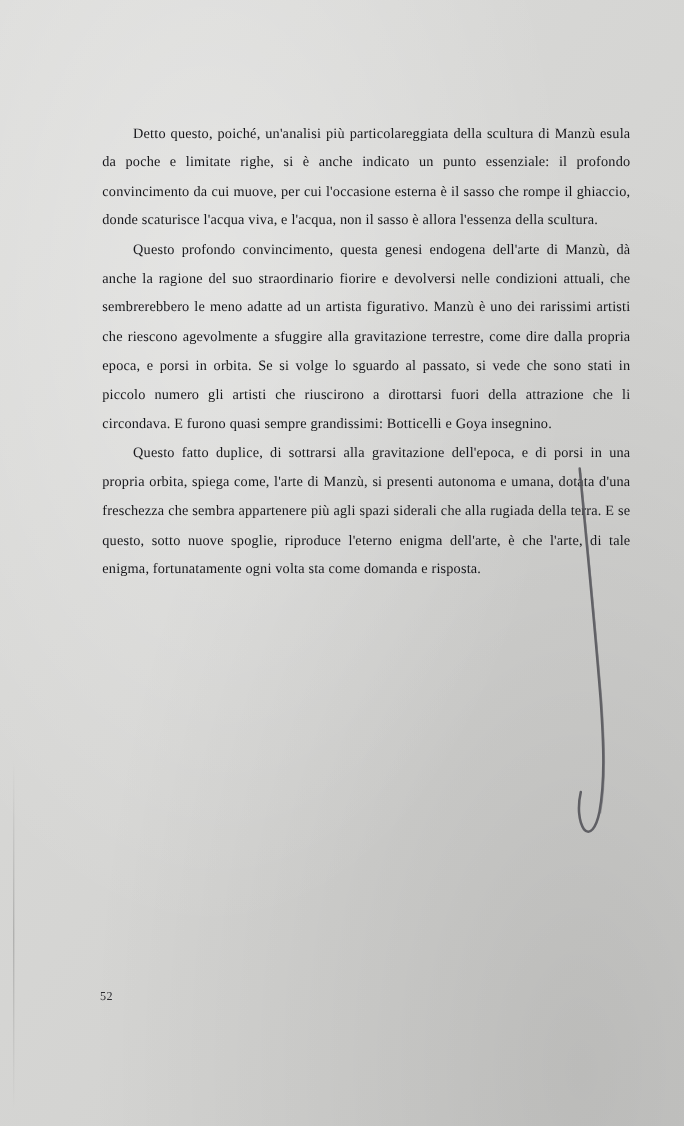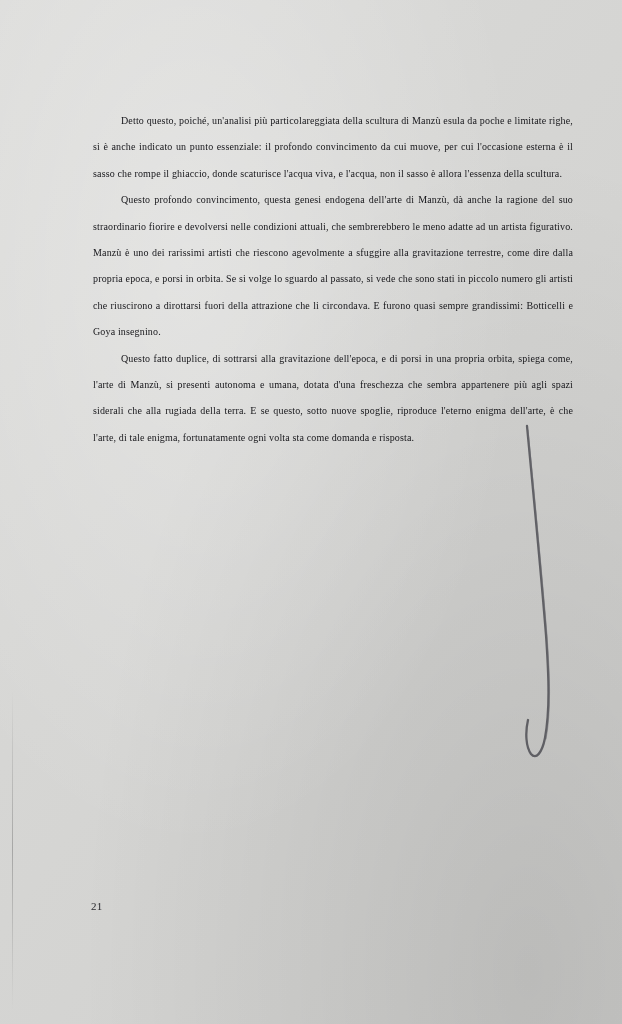--- a/index.html
+++ b/index.html
@@ -38,21 +38,21 @@
     height: 320px;
     background: linear-gradient(to bottom, rgba(120,120,120,0.0), rgba(110,110,110,0.45), rgba(120,120,120,0.0));
     pointer-events: none;
   }
   .text-block {
     position: absolute;
     left: 93px;
     top: 108px;
     width: 480px;
     color: #16161a;
-    font-size: 10px;
+    font-size: 13px;
     line-height: 26.4px;
     text-align: justify;
     text-justify: inter-word;
     letter-spacing: 0.15px;
   }
   .text-block p {
     margin: 0 0 0 0;
     text-indent: 28px;
   }
   .page-number {
@@ -83,21 +83,21 @@
 
   <div class="paper-shade"></div>
   <div class="fold-line"></div>
 
   <div class="text-block">
     <p>Detto questo, poiché, un'analisi più particolareggiata della scultura di Manzù esula da poche e limitate righe, si è anche indicato un punto essenziale: il profondo convincimento da cui muove, per cui l'occasione esterna è il sasso che rompe il ghiaccio, donde scaturisce l'acqua viva, e l'acqua, non il sasso è allora l'essenza della scultura.</p>
     <p>Questo profondo convincimento, questa genesi endogena dell'arte di Manzù, dà anche la ragione del suo straordinario fiorire e devolversi nelle condizioni attuali, che sembrerebbero le meno adatte ad un artista figurativo. Manzù è uno dei rarissimi artisti che riescono agevolmente a sfuggire alla gravitazione terrestre, come dire dalla propria epoca, e porsi in orbita. Se si volge lo sguardo al passato, si vede che sono stati in piccolo numero gli artisti che riuscirono a dirottarsi fuori della attrazione che li circondava. E furono quasi sempre grandissimi: Botticelli e Goya insegnino.</p>
     <p>Questo fatto duplice, di sottrarsi alla gravitazione dell'epoca, e di porsi in una propria orbita, spiega come, l'arte di Manzù, si presenti autonoma e umana, dotata d'una freschezza che sembra appartenere più agli spazi siderali che alla rugiada della terra. E se questo, sotto nuove spoglie, riproduce l'eterno enigma dell'arte, è che l'arte, di tale enigma, fortunatamente ogni volta sta come domanda e risposta.</p>
   </div>
 
-  <div class="page-number">21</div>
+  <div class="page-number">52</div>
 
   <div class="pencil-mark">
     <svg width="130" height="360" viewBox="0 0 130 360" fill="none" xmlns="http://www.w3.org/2000/svg">
       <path d="M57 6 C62 60, 70 140, 76 215 C79 258, 80 290, 75 318 C72 333, 66 340, 61 334 C56 327, 55 313, 58 300" stroke="#4d4d53" stroke-width="2.3" stroke-linecap="round" fill="none" opacity="0.85"></path>
       <path d="M58 10 C63 62, 71 142, 77 216 C80 259, 81 291, 76 319" stroke="#6a6a70" stroke-width="1.1" stroke-linecap="round" fill="none" opacity="0.55"></path>
     </svg>
   </div>
 
 </div>
 

